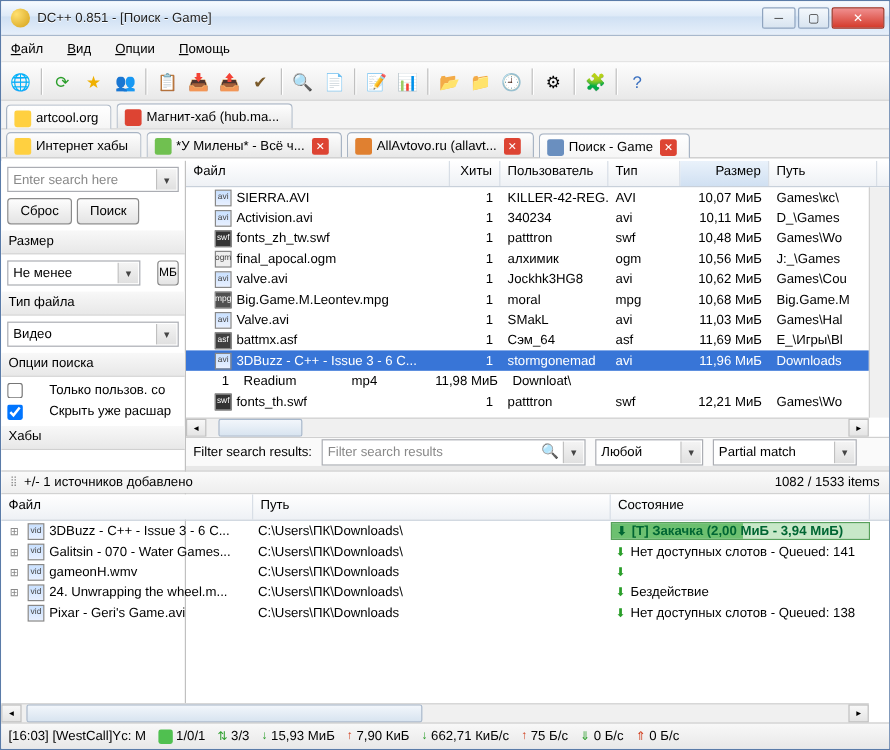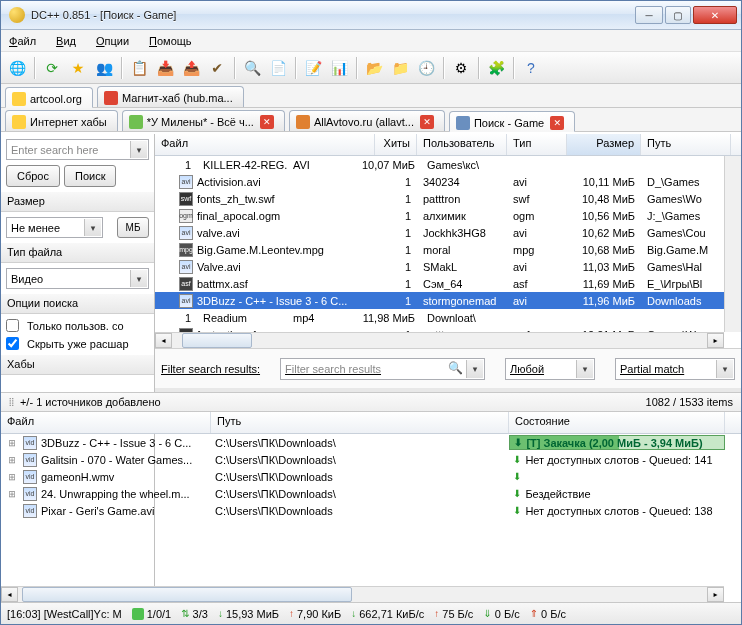--- a/index.html
+++ b/index.html
@@ -37,22 +37,22 @@
 .sidebar { position:absolute; left:0; top:0; bottom:0; width:154px; border-right:1px solid #c0c0c0; background:#fff; display:flex; flex-direction:column; }
 .sidehdr { height:20px; background: linear-gradient(#f8f8f8,#e8e8e8); border-bottom:1px solid #d0d0d0; padding:3px 6px; font-weight:normal; }
 .sidebody { padding:5px; display:flex; flex-direction:column; gap:5px; }
 .combo { height:21px; border:1px solid #abadb3; background:#fff; display:flex; align-items:center; padding: 0 4px; position:relative; }
 .combo .dd { position:absolute; right:1px; top:1px; bottom:1px; width:17px; background:linear-gradient(#f4f4f4,#e0e0e0); border-left:1px solid #c0c0c0; display:flex; align-items:center; justify-content:center; }
 .combo .dd::after{ content:'▾'; font-size:9px; color:#444;}
 .btnrow { display:flex; gap:4px;}
 .wbtn { height:22px; padding: 0 10px; border:1px solid #8a8a8a; border-radius:3px; background:linear-gradient(#fdfdfd,#e4e4e4); }
 .combo.small { flex:1; }
 .szrow { display:flex; gap:14px; align-items:center;}
-.szbtn { height:21px; width:32px; border:1px solid #8a8a8a; border-radius:3px; background:linear-gradient(#fdfdfd,#e4e4e4); font-size:10px;}
-.chk { display:flex; align-items:center; gap:8px; white-space:nowrap; overflow:hidden;}
+.szbtn { height:21px; width:18px; border:1px solid #8a8a8a; border-radius:3px; background:linear-gradient(#fdfdfd,#e4e4e4); font-size:10px;}
+.chk { display:flex; align-items:flex-start; gap:22px; white-space:nowrap; overflow:hidden;}
 .chk input { width:13px; height:13px;}
 
 .listarea { position:absolute; left:154px; right:0; top:0; height: 258px; display:flex; flex-direction:column; border-bottom: 4px solid #e8e8e8;}
 .grid { flex:1; overflow:hidden; position:relative;}
 .gridhdr { height:22px; display:flex; background:linear-gradient(#fff,#eef1f5); border-bottom:1px solid #c8d0da; }
 .ghc { border-right:1px solid #d8dee6; padding: 3px 6px; white-space:nowrap; overflow:hidden;}
 .ghc.r { text-align:right;}
 .gridbody { position:absolute; top:22px; left:0; right:0; bottom:16px; overflow:hidden;}
 .row { height:17px; display:flex; align-items:center;}
 .row.sel { background:#3875d7; color:#fff;}
@@ -63,21 +63,21 @@
 .fico.swf{ background:#333; color:#fff;}
 .fico.mpg{ background:#505050; color:#fff;}
 .fico.ogm{ background:#eee;}
 .fico.mp4{ background:#d0d8e8;}
 .fico.asf{ background:#404040; color:#fff;}
 .hscroll { position:absolute; left:0; right:17px; bottom:0; height:16px; background:#f0f0f0; border-top:1px solid #d0d0d0; display:flex;}
 .hscroll .sb { width:17px; background:linear-gradient(#f8f8f8,#e4e4e4); border:1px solid #c0c0c0; display:flex; align-items:center; justify-content:center; font-size:8px;}
 .hscroll .thumb{ width:70px; margin-left:10px; background:linear-gradient(#f2f6fb,#d8e4f0); border:1px solid #a8b8cc; border-radius:2px;}
 .vscroll{ position:absolute; right:0; top:22px; bottom:16px; width:17px; background:#f0f0f0; border-left:1px solid #d0d0d0;}
 
-.filterbar { height:40px; border-top:1px solid #d0d0d0; display:flex; align-items:center; padding: 0 6px; gap:20px; background:#fafafa;text-decoration:underline;}
+.filterbar { height:24px; border-top:1px solid #d0d0d0; display:flex; align-items:center; padding: 0 6px; gap:8px; background:#fafafa;}
 .filterbar .combo{ height:22px;}
 .filterinput { flex:1; max-width:220px; position:relative;}
 .filterinput .combo{ padding-right: 38px;}
 .filterinput .mag{ position:absolute; right:22px; top:3px; font-size:12px; color:#6a8fbf;}
 
 .statusmid { height:20px; border-top:1px solid #c8c8c8; border-bottom:1px solid #c8c8c8; background:linear-gradient(#fafafa,#eee); display:flex; align-items:center; padding: 0 8px; font-size:11px; gap:6px;}
 .statusmid .grip{ color:#888;}
 .statusmid .right{ margin-left:auto;}
 
 .dlarea { position:absolute; left:0; right:0; top: 278px; bottom:0; }
@@ -268,20 +268,25 @@
       <div class="gridhdr">
         <div class="ghc c-file">Файл</div>
         <div class="ghc c-hits r">Хиты</div>
         <div class="ghc c-user">Пользователь</div>
         <div class="ghc c-type">Тип</div>
         <div class="ghc c-size r" style="background:linear-gradient(#eaf2fb,#d0e0f2)">Размер</div>
         <div class="ghc c-path">Путь</div>
       </div>
       <div class="gridbody" id="gridbody">
           <div class="row">
+            <div class="cell c-file">
+              <span style="width:14px"></span>
+              <span class="fico avi">avi</span>
+              <span>SIERRA.AVI</span>
+            </div>
             <div class="cell c-hits r">1</div>
             <div class="cell c-user">KILLER-42-REG...</div>
             <div class="cell c-type">AVI</div>
             <div class="cell c-size r">10,07 МиБ</div>
             <div class="cell c-path">Games\кс\</div>
           </div>
           <div class="row">
             <div class="cell c-file">
               <span style="width:14px"></span>
               <span class="fico avi">avi</span>

